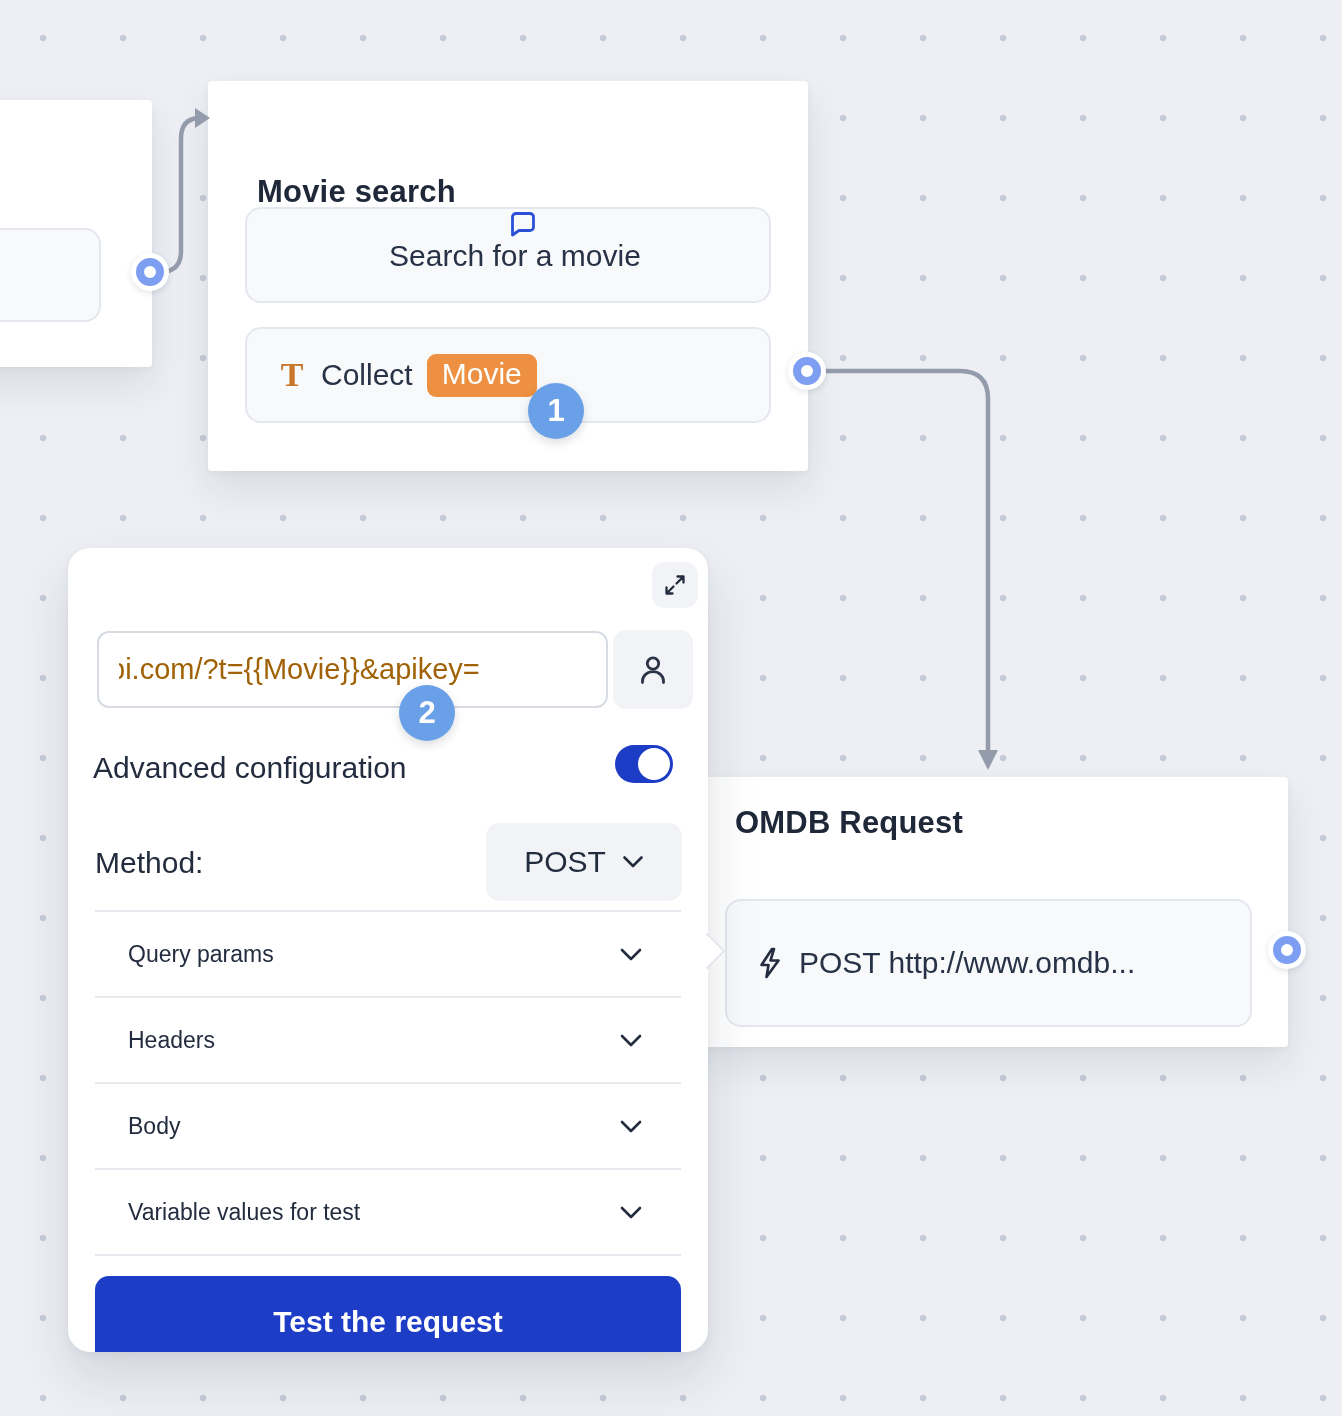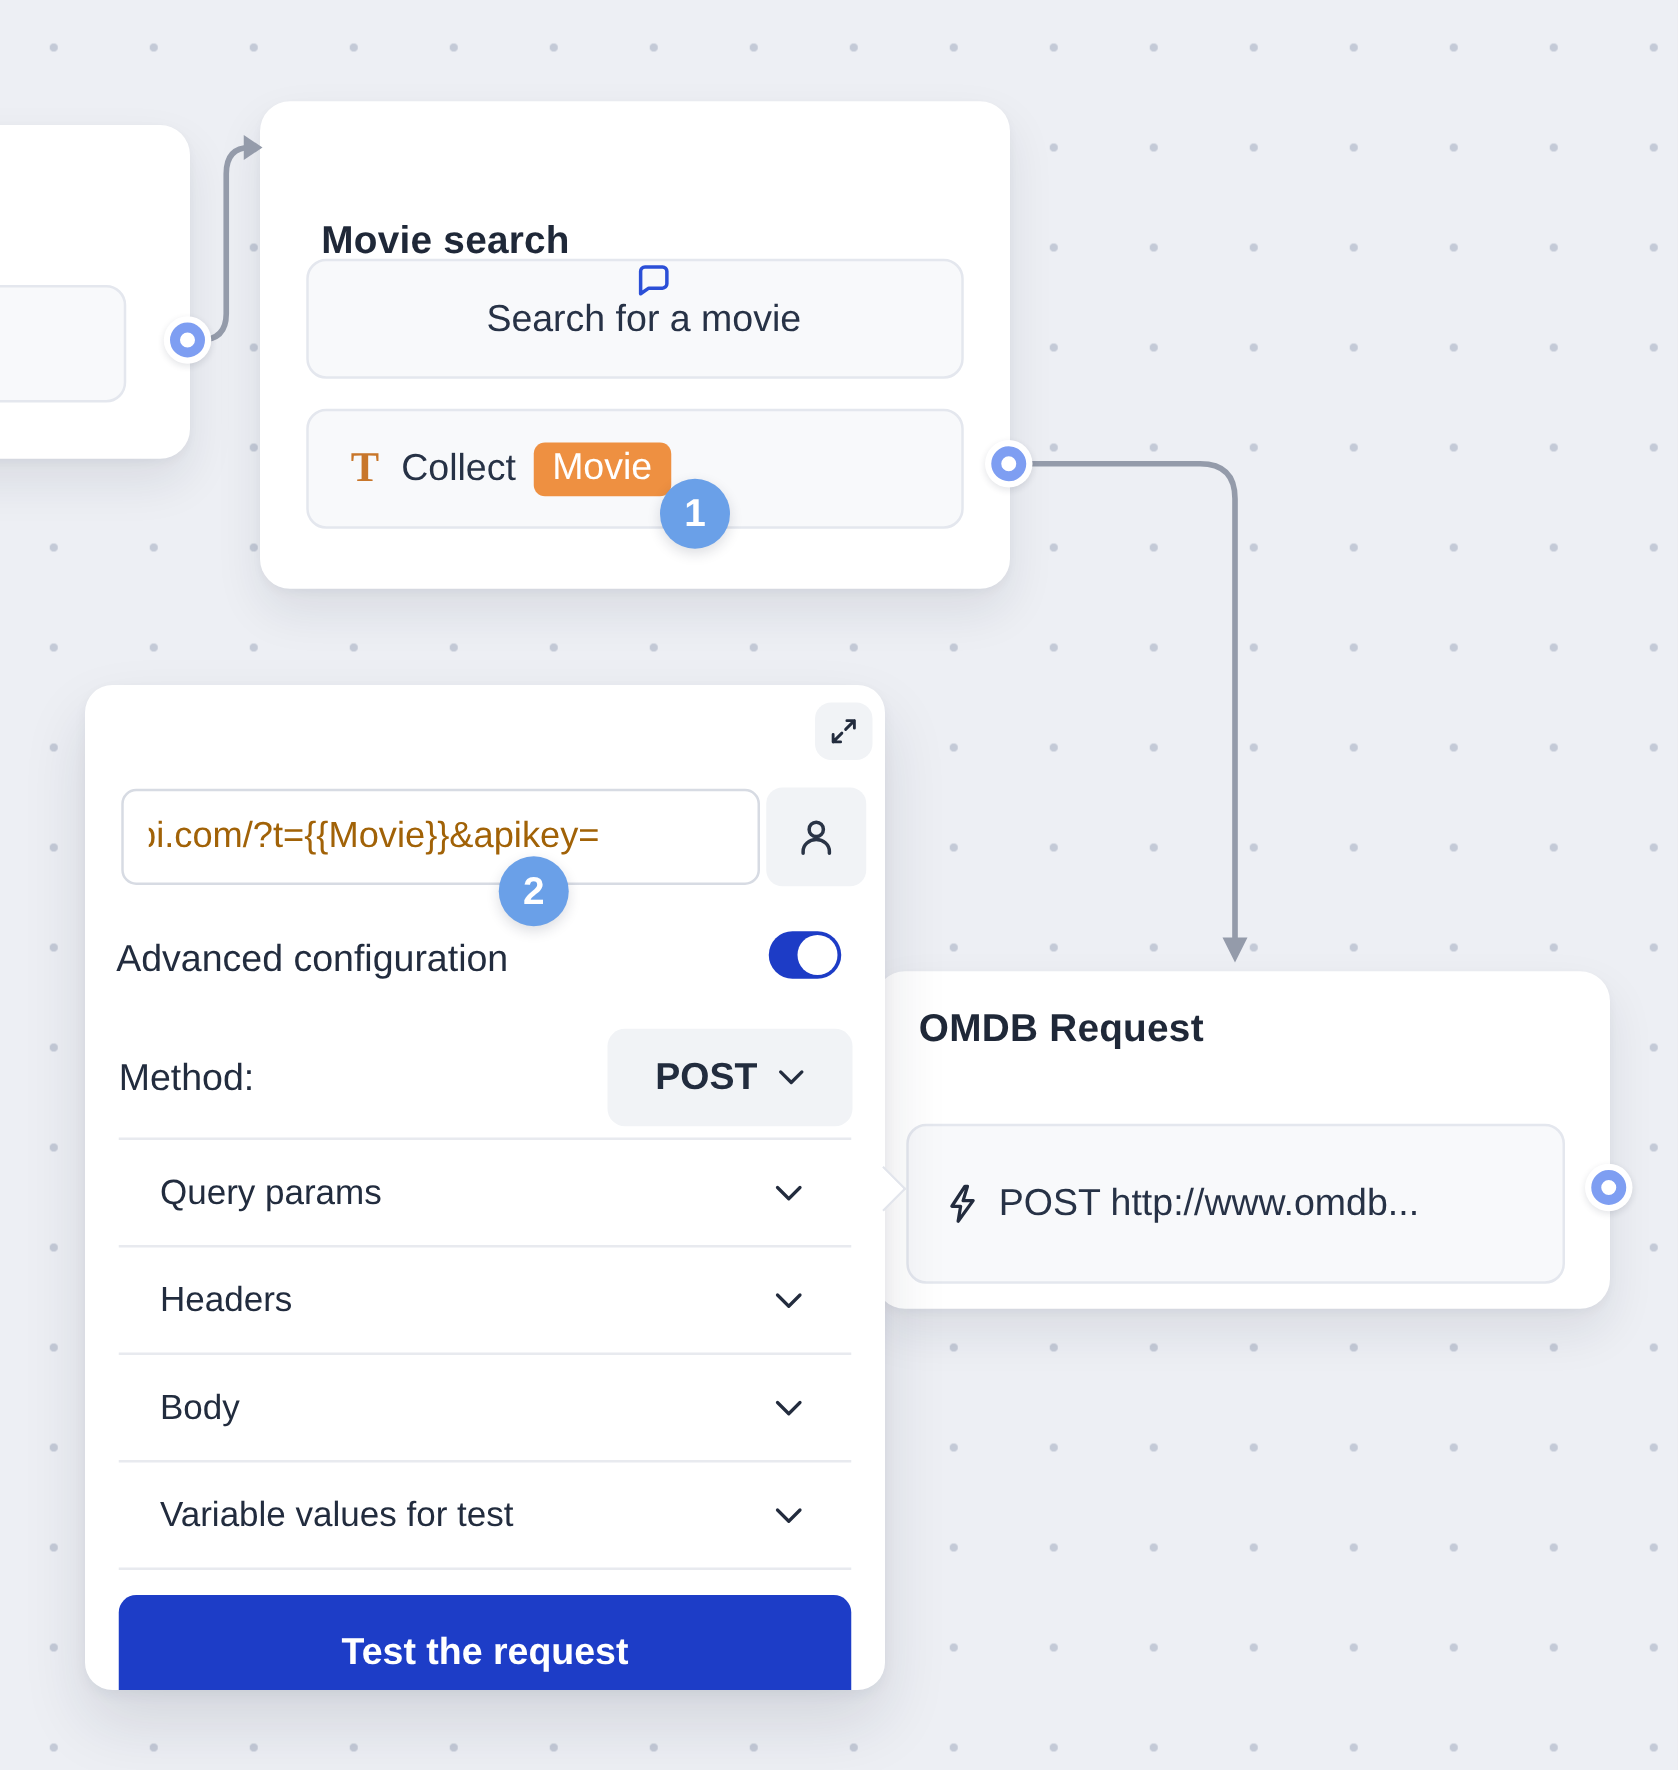--- a/index.html
+++ b/index.html
@@ -5,21 +5,21 @@
   html,body{margin:0;padding:0;}
   body{font-family:"Liberation Sans", sans-serif; background:#e9ebf0;}
   #canvas{
     position:relative; width:1342px; height:1416px; overflow:hidden;
     background-color:#edeff4;
     background-image:radial-gradient(circle, #c4cad7 3px, rgba(196,202,215,0) 3.6px);
     background-size:80px 80px;
     background-position:3px -2px;
   }
   .card{
-    position:absolute; background:#ffffff; border-radius:24px;
+    position:absolute; background:#ffffff; border-radius:4px;
     box-shadow:0 18px 38px rgba(24,32,60,0.09), 0 3px 8px rgba(24,32,60,0.04);
   }
   .node-title{font-size:31px; font-weight:700; color:#1f2838; letter-spacing:0.2px;}
   .node-item{
     position:absolute; background:#f8f9fb; border:2px solid #e4e7ee; border-radius:16px;
     display:flex; align-items:center; box-sizing:border-box;
   }
   .node-item .item-label{font-size:30px; color:#273246; white-space:nowrap;}
   .icon-box{display:flex; align-items:center; justify-content:center;}
   .badge-circle{
@@ -67,28 +67,28 @@
   }
   #adv-toggle .knob{
     position:absolute; right:3px; top:3px; width:32px; height:32px; border-radius:50%;
     background:#ffffff;
   }
   #method-select{
     position:absolute; left:418px; top:275px; width:196px; height:78px; border-radius:14px;
     background:#f1f3f6; display:flex; align-items:center; justify-content:center; gap:16px;
     cursor:pointer;
   }
-  #method-select .method-value{font-size:30px; font-weight:700; color:#222c3e;}
+  #method-select .method-value{font-size:30px; font-weight:400; color:#222c3e;}
   #sections{position:absolute; left:27px; top:362px; width:586px;}
   .section-row{
     height:84px; border-top:2px solid #e8eaef; display:flex; align-items:center;
     justify-content:space-between; padding:0 38px 0 33px; cursor:pointer; box-sizing:content-box;
   }
   .section-row:last-of-type{border-bottom:2px solid #e8eaef;}
-  .section-label{font-size:28px; color:#222c3e;}
+  .section-label{font-size:23px; color:#222c3e;}
   #test-btn{
     position:absolute; left:27px; top:728px; width:586px; height:92px;
     background:#1d3dc7; color:#ffffff; border:none; border-radius:14px;
     font-family:"Liberation Sans", sans-serif; font-size:30px; font-weight:700; cursor:pointer;
   }
 </style>
 </head>
 <body>
 
 <div id="canvas">

